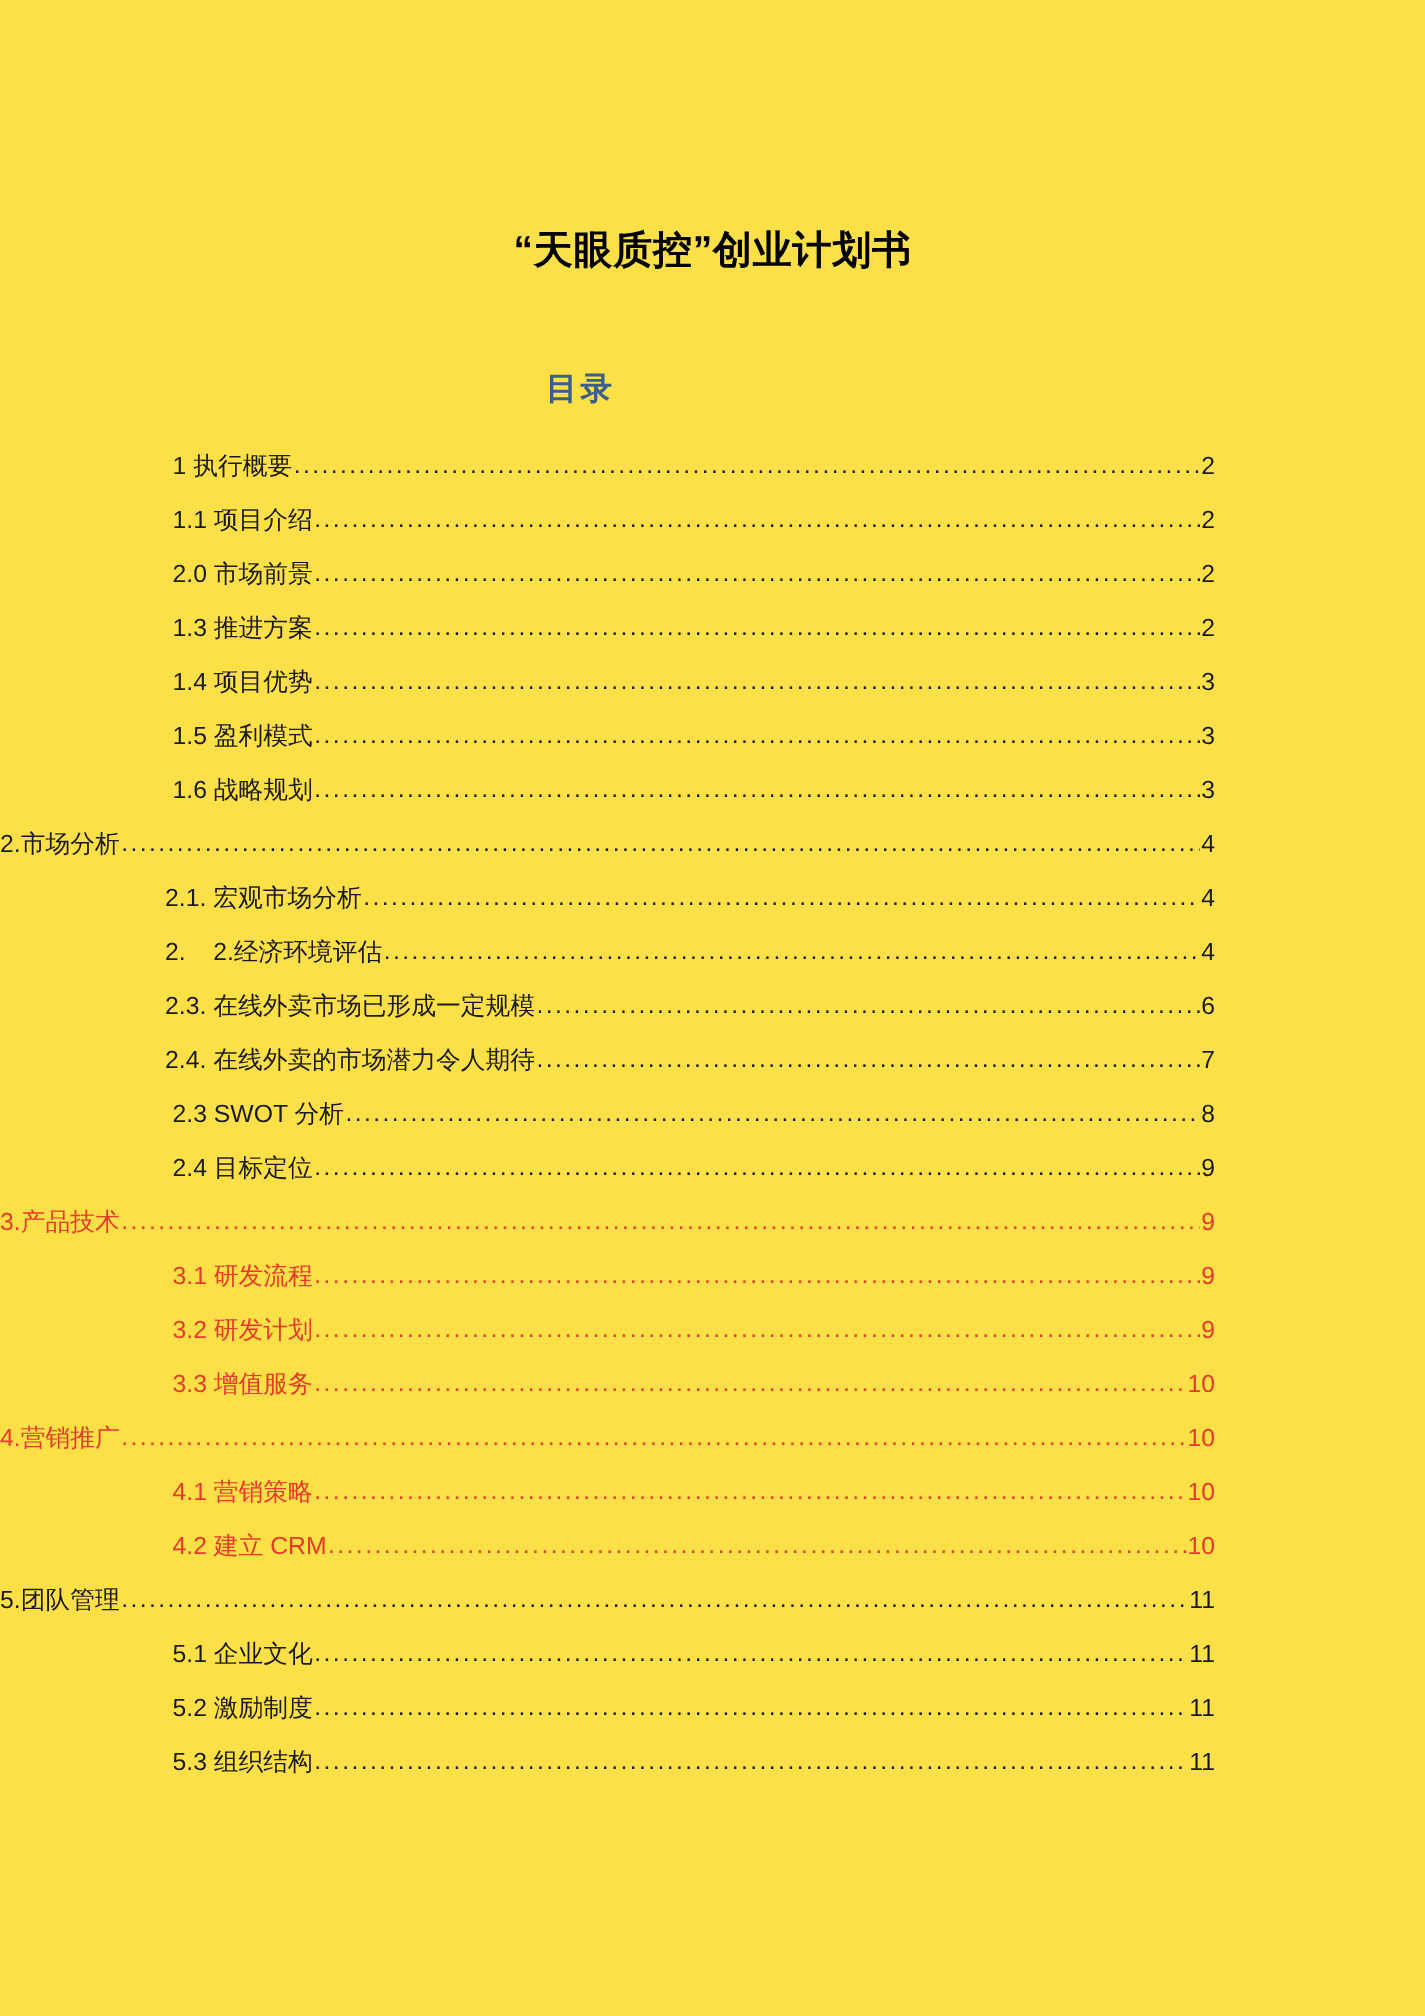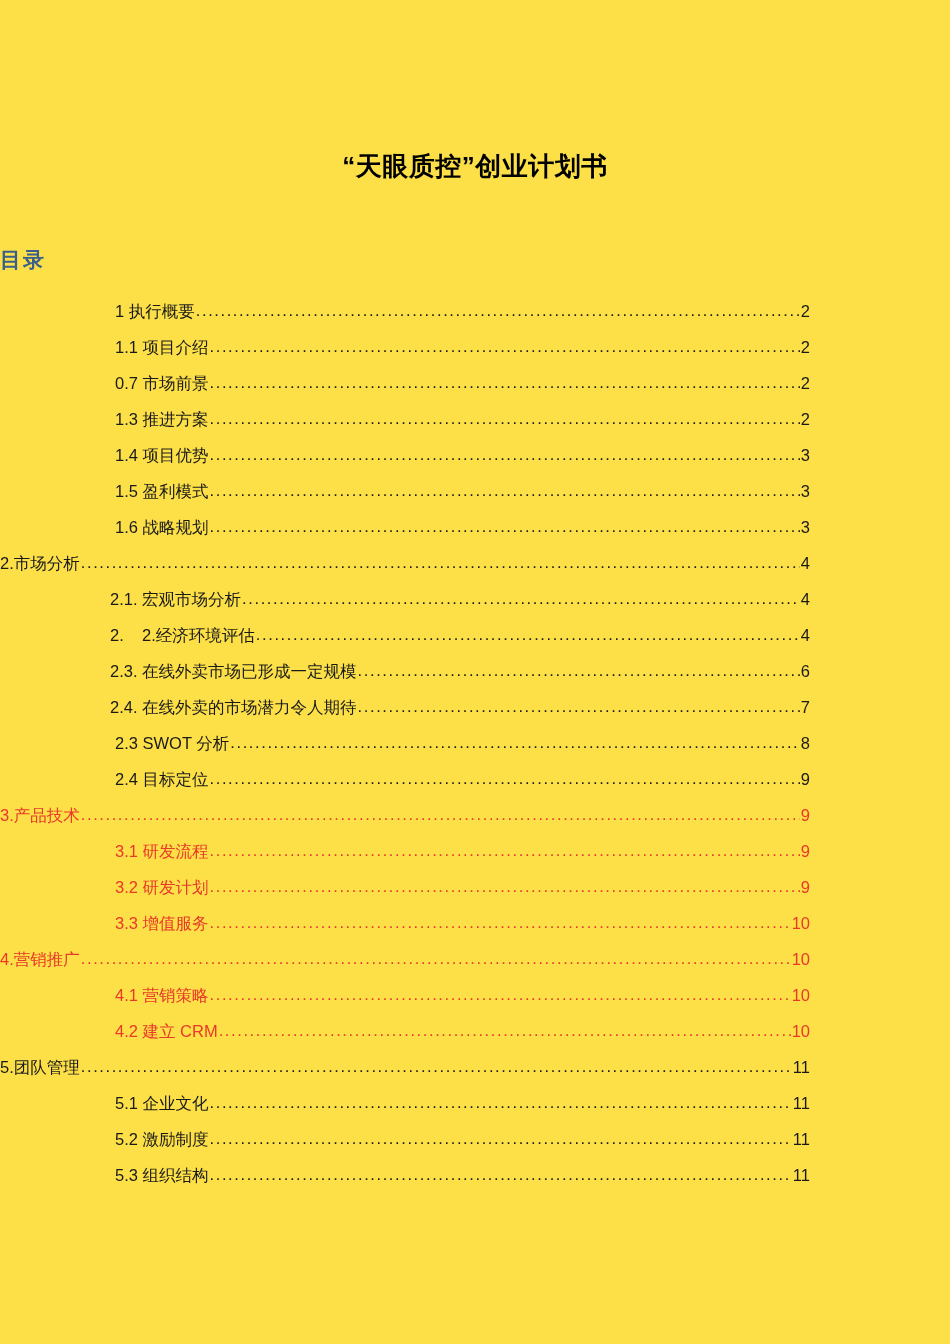--- a/index.html
+++ b/index.html
@@ -38,21 +38,21 @@
     line-height: 1.25;
     white-space: nowrap;
   }
 
   
   .toc-heading {
     position: absolute;
     top: 247px;
     left: 0;
     width: 774px;
-    text-align: left;
+    text-align: center;
     font-size: 21px;
     font-weight: bold;
     color: #3a5f8a;
     letter-spacing: 2px;
     line-height: 1.25;
   }
 
   
   .toc {
     position: absolute;
@@ -120,21 +120,21 @@
         <span class="label">1 执行概要</span>
         <span class="leader">...............................................................................................................................................................</span>
         <span class="pageno">2</span>
       </div>
       <div class="toc-entry lvl2 c-black">
         <span class="label">1.1 项目介绍</span>
         <span class="leader">...............................................................................................................................................................</span>
         <span class="pageno">2</span>
       </div>
       <div class="toc-entry lvl2 c-black">
-        <span class="label">0.7 市场前景</span>
+        <span class="label">2.0 市场前景</span>
         <span class="leader">...............................................................................................................................................................</span>
         <span class="pageno">2</span>
       </div>
       <div class="toc-entry lvl2 c-black">
         <span class="label">1.3 推进方案</span>
         <span class="leader">...............................................................................................................................................................</span>
         <span class="pageno">2</span>
       </div>
       <div class="toc-entry lvl2 c-black">
         <span class="label">1.4 项目优势</span>

